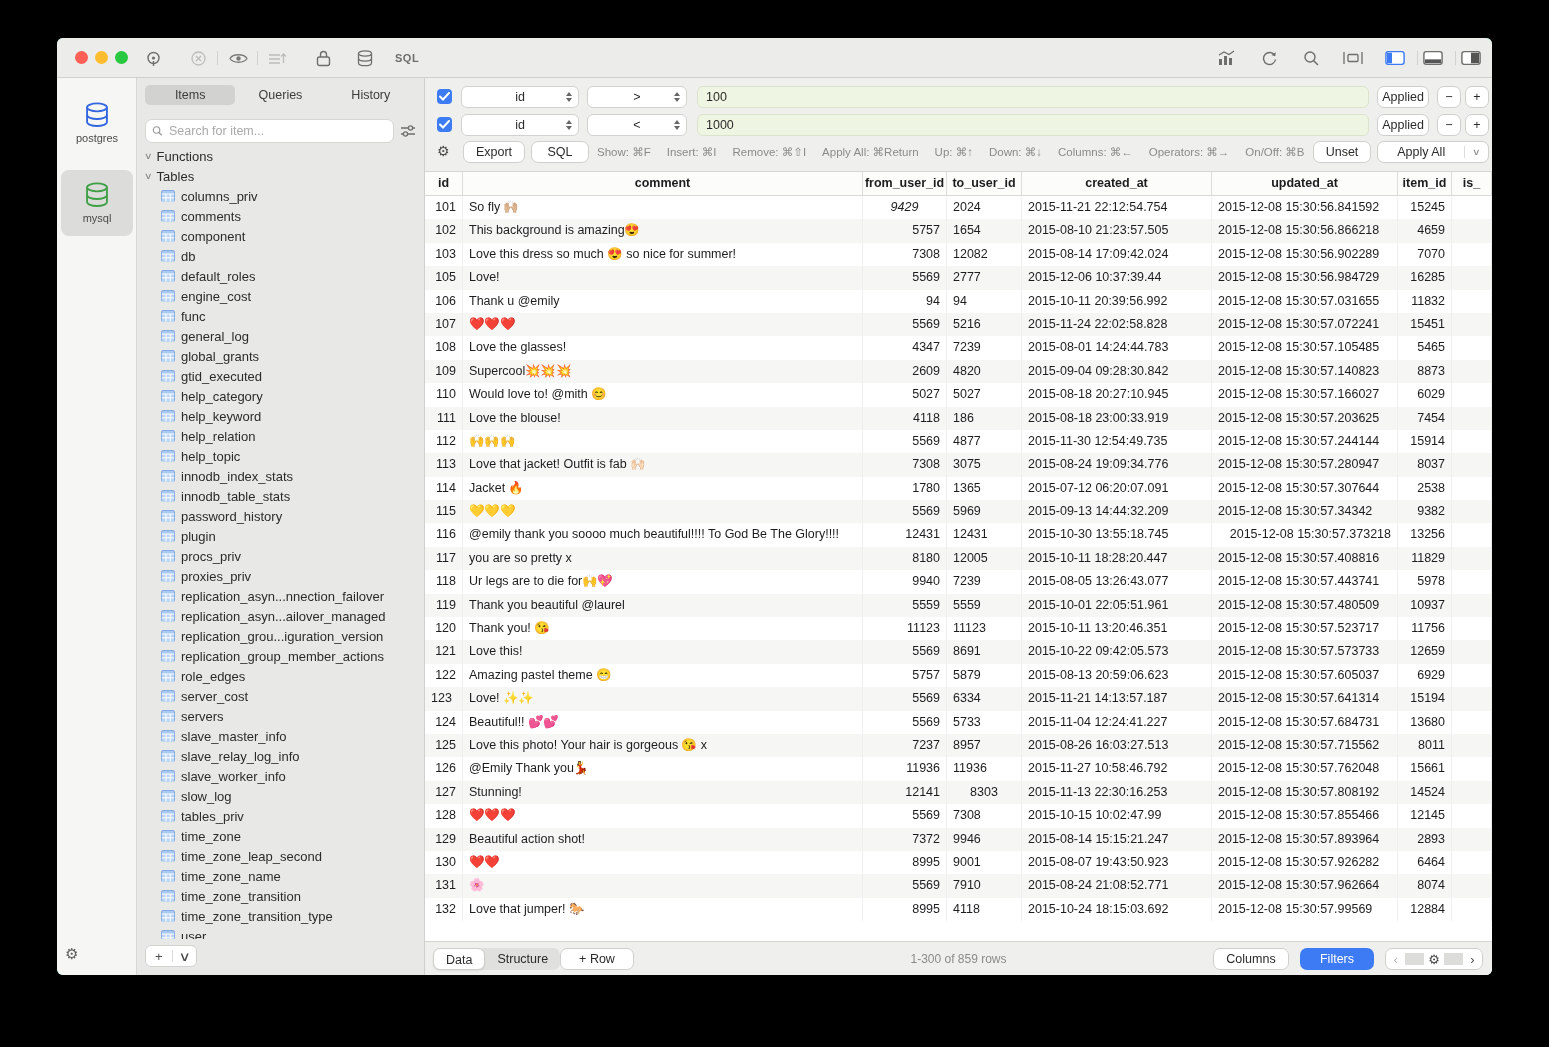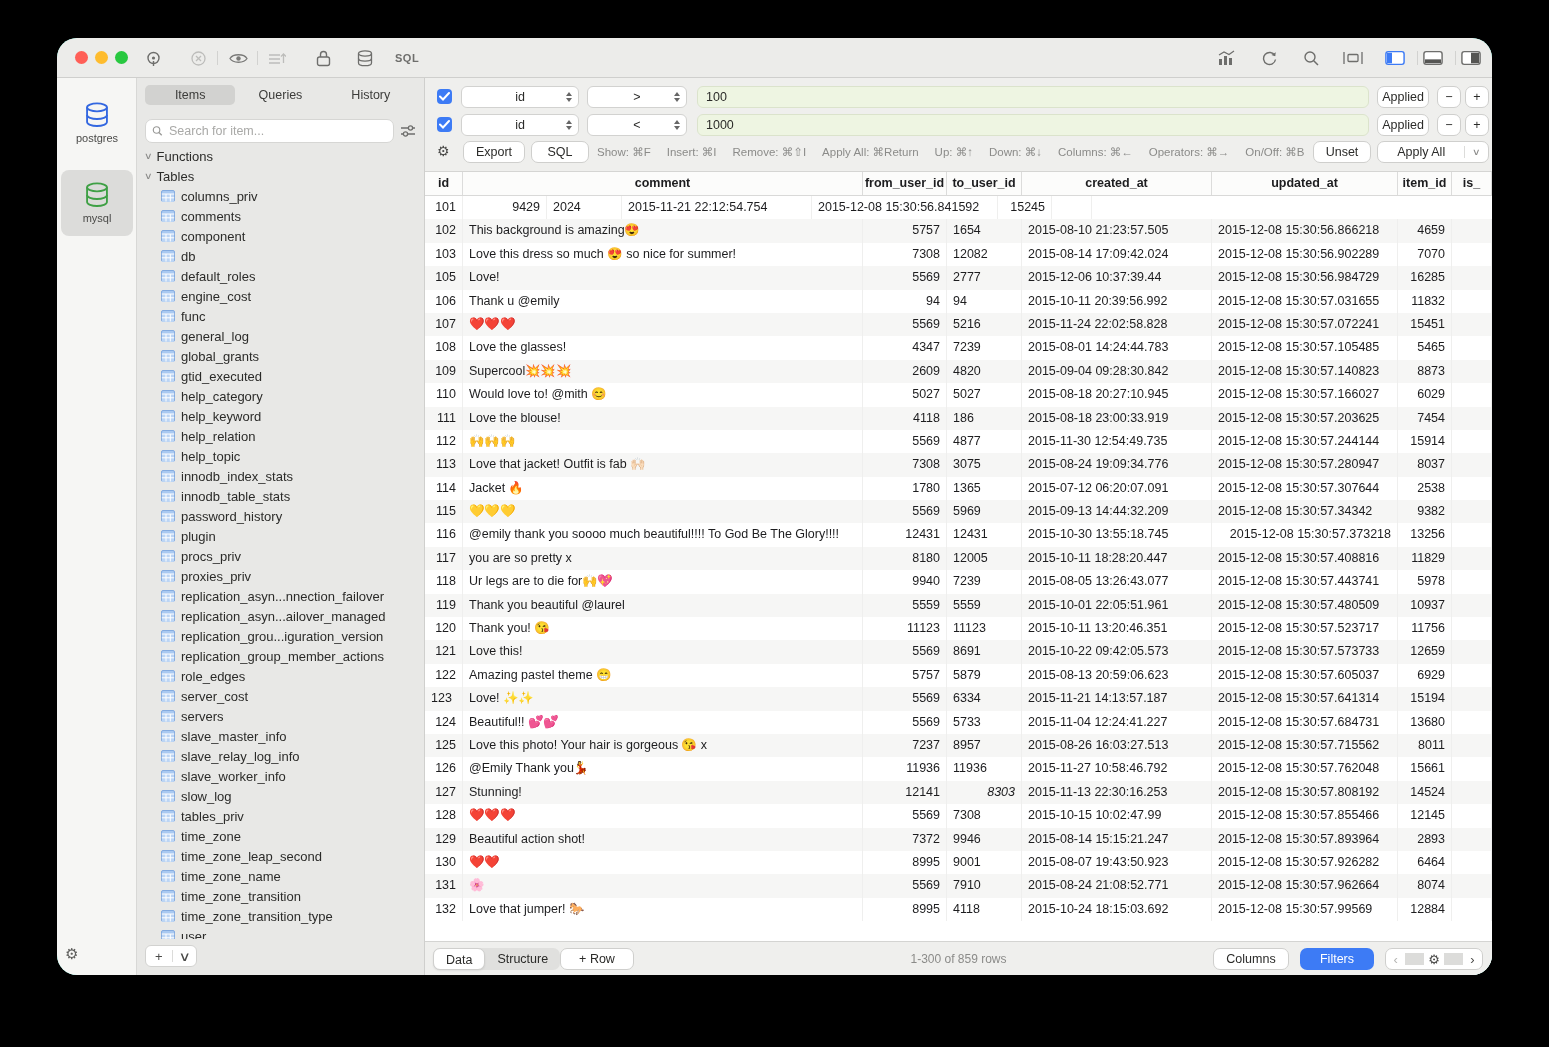--- a/index.html
+++ b/index.html
@@ -1,17 +1,17 @@
 <!DOCTYPE html>
 <html><head>
 <meta charset="utf-8">
 <style>
   html,body{margin:0;padding:0;background:#000;}
   .stage{position:relative;width:1549px;height:1047px;background:#000;font-family:"Liberation Sans",sans-serif;}
-  .window{position:absolute;left:57px;top:38px;width:1435px;height:937px;background:#5eead4;border-radius:20px;overflow:hidden;box-shadow:0 20px 60px rgba(0,0,0,.6);}
+  .window{position:absolute;left:57px;top:38px;width:1435px;height:937px;background:#5eead4;border-radius:6px;overflow:hidden;box-shadow:0 20px 60px rgba(0,0,0,.6);}
   
   .titlebar{position:absolute;left:0;top:0;width:100%;height:40px;background:#ececea;border-bottom:1px solid #cfcfcd;box-sizing:border-box;}
   .tl{position:absolute;top:13px;width:13px;height:13px;border-radius:50%;}
   .tb-ico{position:absolute;top:10px;width:20px;height:20px;display:flex;align-items:center;justify-content:center;}
   .tb-sep{position:absolute;top:13px;width:1px;height:14px;background:#d2d2d0;}
   .sql-label{position:absolute;top:14px;font-size:11px;font-weight:700;color:#6e6e6c;letter-spacing:.5px;}
   .title-field{position:absolute;left:373px;top:9px;width:765px;height:22px;background:#e3efd4;border:1px solid #d3e2bf;border-radius:5px;box-sizing:border-box;display:flex;align-items:center;padding:0 8px;}
   .title-text{font-family:"DejaVu Sans Mono",monospace;font-size:11.5px;color:#3c3c3a;white-space:nowrap;overflow:hidden;flex:1;}
   .loc-badge{font-size:10px;color:#65a33c;border:1px solid #8fc161;border-radius:3px;padding:0 4px;line-height:13px;background:#ddeccb;}
   
@@ -821,21 +821,22 @@
           <div class="gh-cell" style="width: 84px;">from_user_id</div>
           <div class="gh-cell" style="width: 75px;">to_user_id</div>
           <div class="gh-cell" style="width: 190px;">created_at</div>
           <div class="gh-cell" style="width: 186px;">updated_at</div>
           <div class="gh-cell" style="width: 54px;">item_id</div>
           <div class="gh-cell" style="width: 40px;">is_</div>
         </div>
       <div class="grid-body">
           <div class="g-row">
             <div class="g-cell" style="width: 38px; text-align: right;">101</div>
-            <div class="g-cell" style="width: 84px; text-align: right;">9429</div>
+            <div class="g-cell" style="width: 400px; text-align: left;">So fly 🙌🏼</div>
+            <div class="g-cell" style="width: 84px; text-align: center; font-style: italic;">9429</div>
             <div class="g-cell" style="width: 75px; text-align: left;">2024</div>
             <div class="g-cell" style="width: 190px; text-align: left;">2015-11-21 22:12:54.754</div>
             <div class="g-cell" style="width: 186px; text-align: left;">2015-12-08 15:30:56.841592</div>
             <div class="g-cell" style="width: 54px; text-align: right;">15245</div>
             <div class="g-cell" style="width: 40px; text-align: left;"></div>
           </div>
           <div class="g-row alt">
             <div class="g-cell" style="width: 38px; text-align: right;">102</div>
             <div class="g-cell" style="width: 400px; text-align: left;">This background is amazing😍</div>
             <div class="g-cell" style="width: 84px; text-align: right;">5757</div>
@@ -1072,21 +1073,21 @@
             <div class="g-cell" style="width: 75px; text-align: left;">11936</div>
             <div class="g-cell" style="width: 190px; text-align: left;">2015-11-27 10:58:46.792</div>
             <div class="g-cell" style="width: 186px; text-align: left;">2015-12-08 15:30:57.762048</div>
             <div class="g-cell" style="width: 54px; text-align: right;">15661</div>
             <div class="g-cell" style="width: 40px; text-align: left;"></div>
           </div>
           <div class="g-row alt">
             <div class="g-cell" style="width: 38px; text-align: right;">127</div>
             <div class="g-cell" style="width: 400px; text-align: left;">Stunning!</div>
             <div class="g-cell" style="width: 84px; text-align: right;">12141</div>
-            <div class="g-cell" style="width: 75px; text-align: right; font-style: italic;">8303</div>
+            <div class="g-cell" style="width: 75px; text-align: center;">8303</div>
             <div class="g-cell" style="width: 190px; text-align: left;">2015-11-13 22:30:16.253</div>
             <div class="g-cell" style="width: 186px; text-align: left;">2015-12-08 15:30:57.808192</div>
             <div class="g-cell" style="width: 54px; text-align: right;">14524</div>
             <div class="g-cell" style="width: 40px; text-align: left;"></div>
           </div>
           <div class="g-row">
             <div class="g-cell" style="width: 38px; text-align: right;">128</div>
             <div class="g-cell" style="width: 400px; text-align: left;">❤️❤️❤️</div>
             <div class="g-cell" style="width: 84px; text-align: right;">5569</div>
             <div class="g-cell" style="width: 75px; text-align: left;">7308</div>

